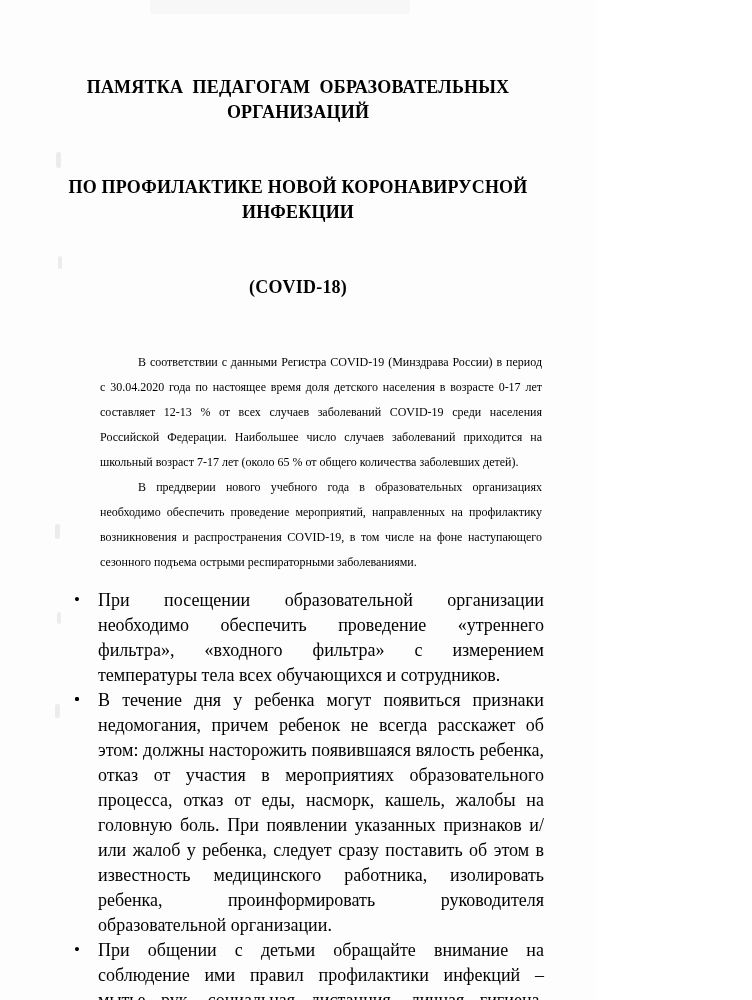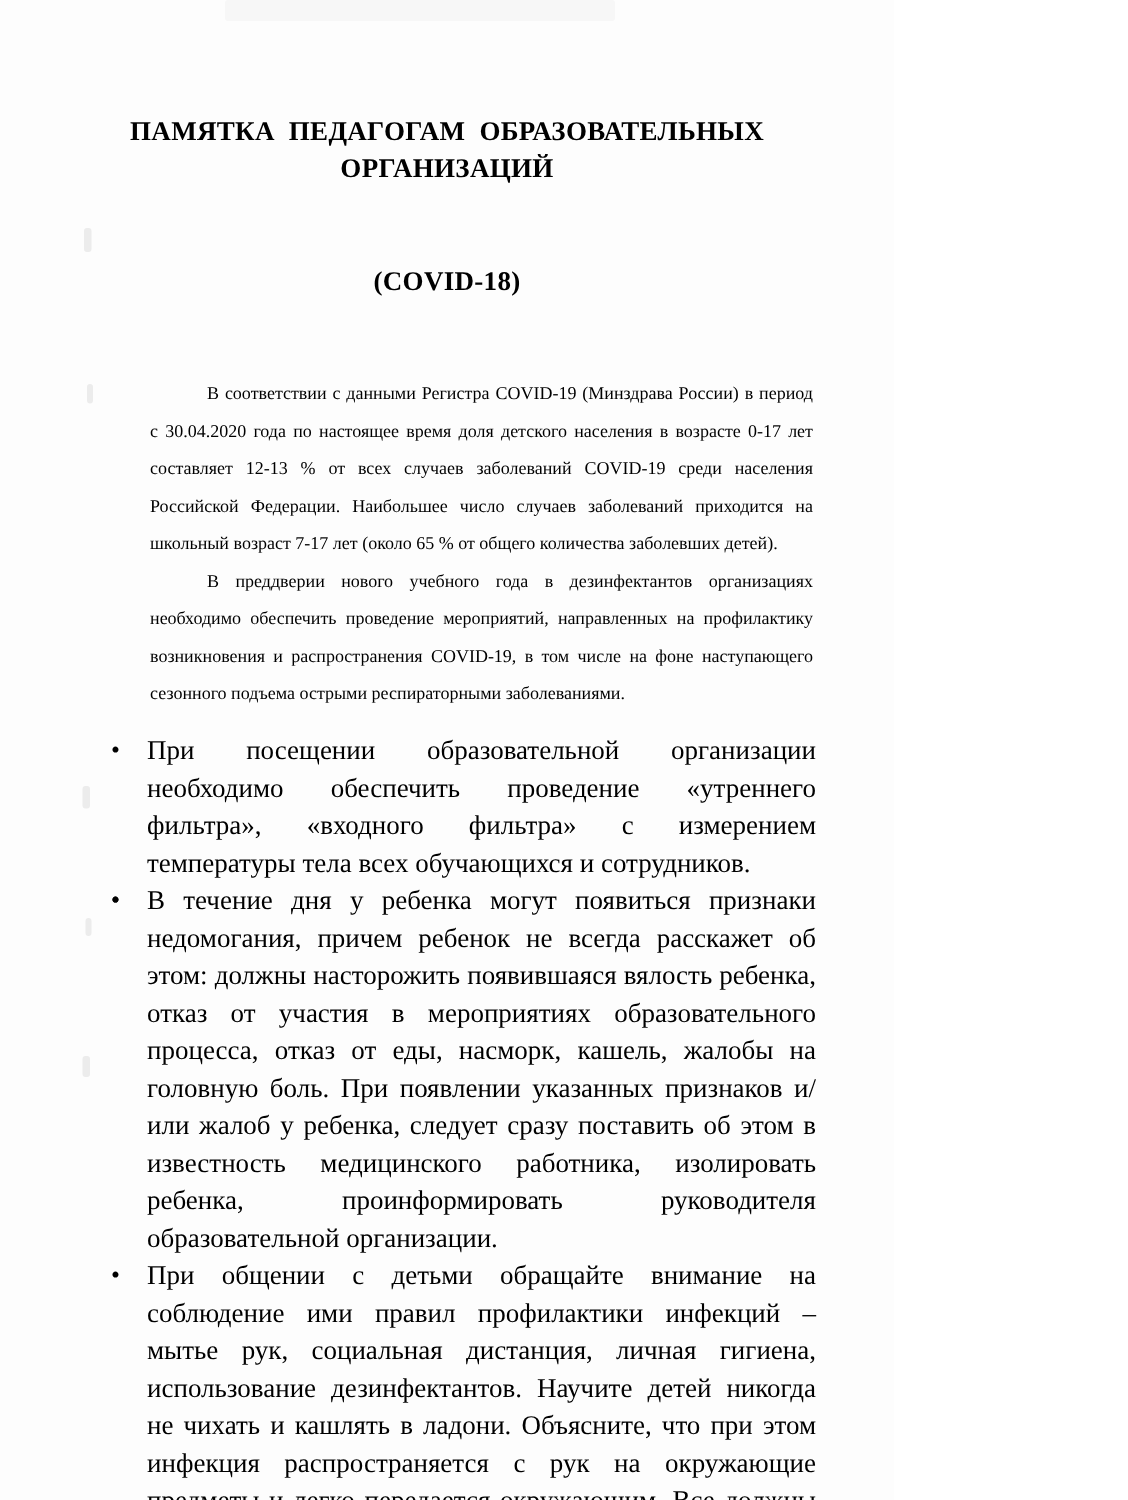--- a/index.html
+++ b/index.html
@@ -71,26 +71,27 @@
   .a6 { left: 150px; top: 0; width: 260px; height: 14px; background: #f7f7f7; }
   .a7 { left: 600px; top: 962px; width: 46px; height: 6px; background: #f1f1f1; }
 </style>
 </head>
 <body>
 
 <div class="page">
 
   <header class="doc-title">
     <div>ПАМЯТКА  ПЕДАГОГАМ  ОБРАЗОВАТЕЛЬНЫХ ОРГАНИЗАЦИЙ</div>
+    <div>ПО ПРОФИЛАКТИКЕ НОВОЙ КОРОНАВИРУСНОЙ ИНФЕКЦИИ</div>
     <div>(COVID-18)</div>
   </header>
 
   <section class="intro">
     <p class="para">В соответствии с данными Регистра COVID-19 (Минздрава России) в период с 30.04.2020 года  по настоящее время доля детского населения в возрасте 0-17 лет составляет 12-13 % от всех случаев заболеваний COVID-19 среди населения Российской Федерации. Наибольшее число случаев заболеваний приходится на школьный возраст 7-17 лет (около 65 % от общего количества заболевших детей).</p>
-    <p class="para">В преддверии нового учебного года в дезинфектантов организациях необходимо обеспечить проведение мероприятий, направленных на профилактику возникновения и распространения COVID-19,  в том числе на фоне наступающего сезонного подъема острыми респираторными заболеваниями.</p>
+    <p class="para">В преддверии нового учебного года в образовательных организациях необходимо обеспечить проведение мероприятий, направленных на профилактику возникновения и распространения COVID-19,  в том числе на фоне наступающего сезонного подъема острыми респираторными заболеваниями.</p>
   </section>
 
   <ul class="bullets">
     <li class="bullet-item">
       <span class="marker">•</span>
       <span>При посещении образовательной организации необходимо обеспечить проведение «утреннего фильтра», «входного фильтра» с измерением температуры тела всех  обучающихся и  сотрудников.</span>
     </li>
     <li class="bullet-item">
       <span class="marker">•</span>
     </li>

